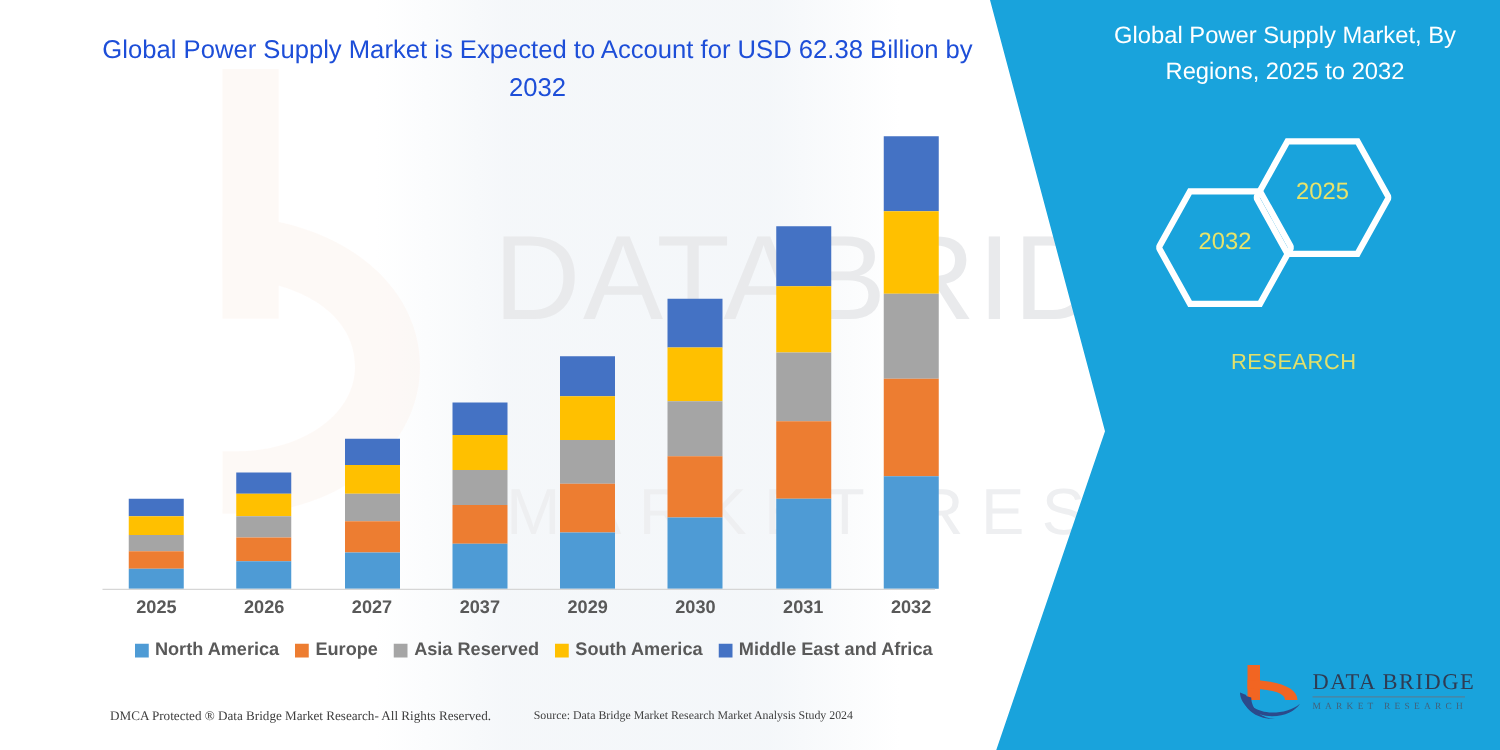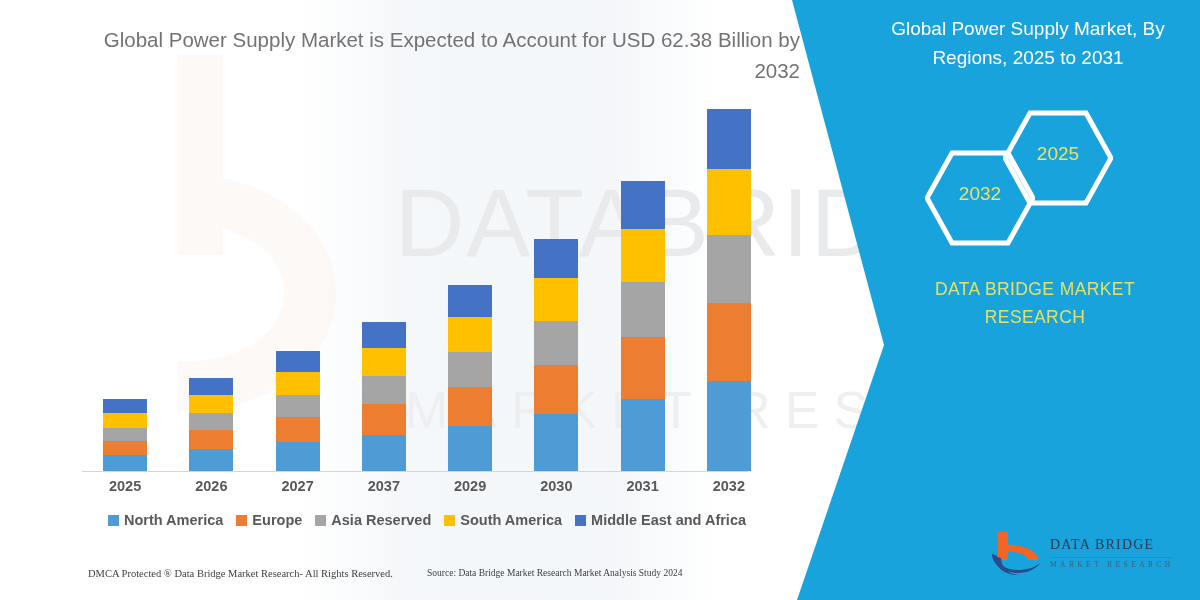--- a/index.html
+++ b/index.html
@@ -52,24 +52,24 @@
     left:300px; top:0; width:420px; height:600px;
     background:linear-gradient(90deg, rgba(246,248,250,0) 0%, rgba(243,246,249,.85) 25%, rgba(243,246,249,.9) 75%, rgba(246,248,250,0) 100%);
     pointer-events:none;
   }
 
   
   .chart-title {
     position:absolute;
     left:60px; top:24px;
     width:740px;
-    text-align:right;
+    text-align:center;
     font-size:20.5px;
     line-height:31px;
-    color:#737373;
+    color:#1d4ed8;
     font-weight:400;
   }
   .axis-line {
     position:absolute;
     left:82px; top:471px;
     width:666px; height:1px;
     background:#d6d6d6;
   }
 
   .bars {
@@ -220,21 +220,21 @@
     left:0; top:2px;
     width:56px; height:48px;
   }
   .logo-words {
     position:absolute;
     left:62px; top:6px;
     width:128px;
   }
   .logo-line1 {
     font-family:"Liberation Serif", serif;
-    font-size:14px;
+    font-size:18px;
     letter-spacing:1.2px;
     color:#2f3b52;
     line-height:22px;
     white-space:nowrap;
   }
   .logo-rule {
     width:122px; height:1px;
     background:#6b7280;
     opacity:.7;
     margin:1px 0 2px 0;
@@ -378,36 +378,35 @@
     </div>
 
   <div class="footer">
     <div class="footer-left">DMCA Protected ® Data Bridge Market Research- All Rights Reserved.</div>
     <div class="footer-right">Source: Data Bridge Market Research  Market Analysis Study 2024</div>
   </div>
 
   <div class="panel-circle"></div>
   <div class="blue-panel"></div>
 
-  <div class="panel-title">Global Power Supply Market, By Regions, 2025 to 2031</div>
+  <div class="panel-title">Global Power Supply Market, By Regions, 2025 to 2032</div>
 
   <div class="hex-wrap">
     <svg class="hex" style="left:0;top:40px;" width="110" height="100" viewBox="0 0 110 100">
       <polygon points="27,5 83,5 108,50 83,95 27,95 2,50" fill="none" stroke="#ffffff" stroke-width="5"></polygon>
     </svg>
     <div class="hex-label" style="left:18px; top:75px; width:74px; text-align:center;">2032</div>
 
     <svg class="hex" style="left:78px;top:0;" width="110" height="100" viewBox="0 0 110 100">
       <polygon points="27,5 83,5 108,50 83,95 27,95 2,50" fill="none" stroke="#ffffff" stroke-width="5"></polygon>
     </svg>
     <div class="hex-label" style="left:96px; top:35px; width:74px; text-align:center;">2025</div>
   </div>
 
   <div class="brand-text">
-    <div>DATA BRIDGE MARKET</div>
     <div>RESEARCH</div>
   </div>
 
   <div class="logo">
     <svg class="logo-mark" viewBox="0 0 56 48">
       <path d="M10 2 L20 2 L20 30 L10 30 Z" fill="#F26522"></path>
       <path d="M10 14 C34 14 50 20 50 30 L40 30 C40 24 28 21 10 21 Z" fill="#F26522"></path>
       <path d="M4 24 C4 34 16 43 30 43 C40 43 48 39 52 33 C46 38 38 40 30 40 C18 40 9 34 9 26 Z" fill="#2B4A8B"></path>
       <path d="M6 26 C6 37 18 46 32 45 C22 45 13 38 13 28 Z" fill="#2B4A8B"></path>
     </svg>

